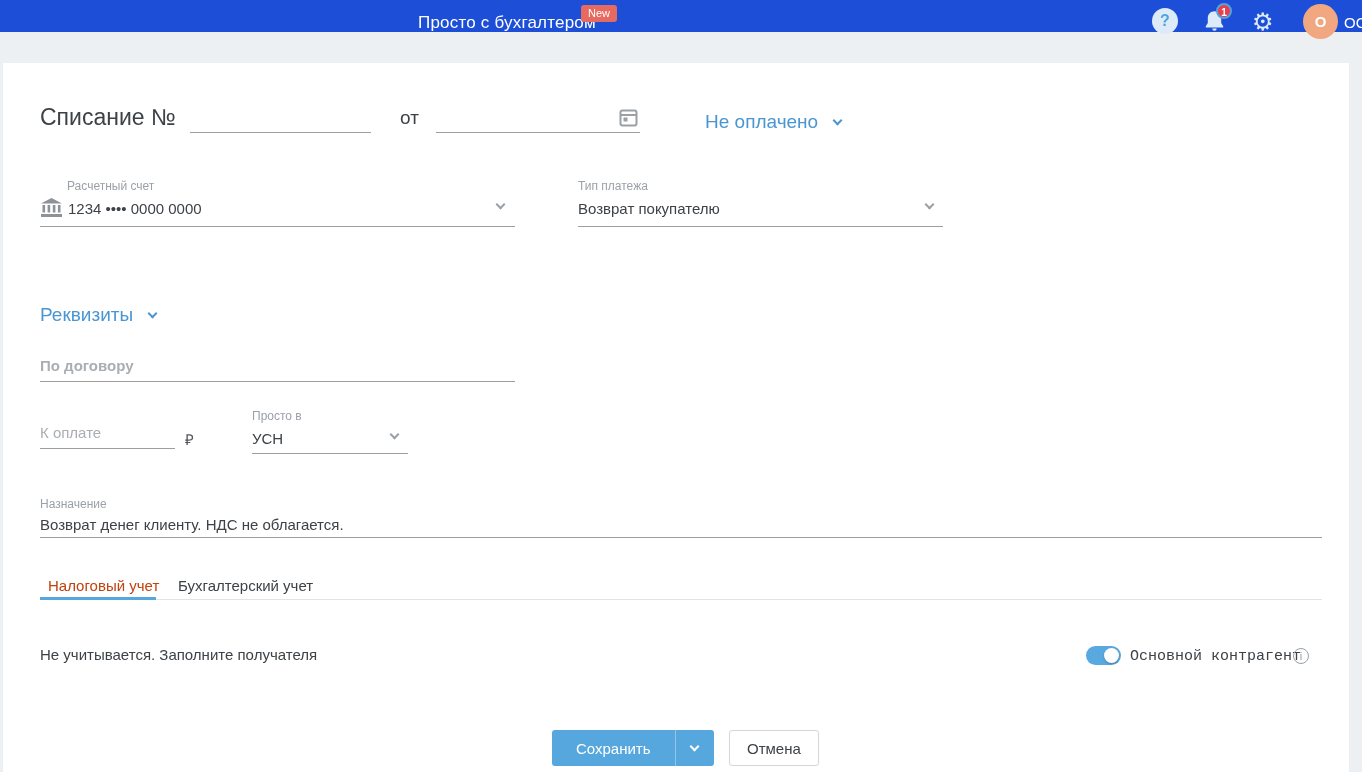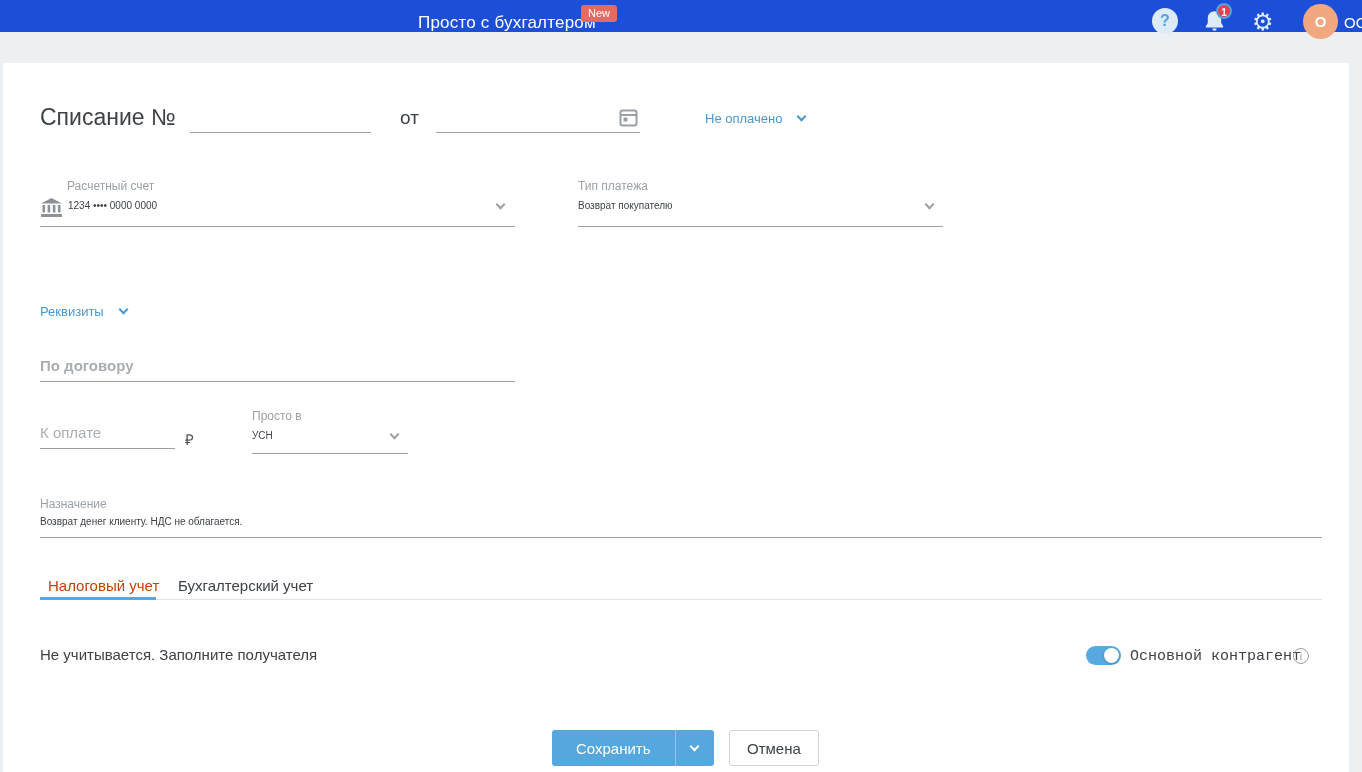--- a/index.html
+++ b/index.html
@@ -27,22 +27,22 @@
     font-family:"DejaVu Sans", sans-serif; line-height:32px; }
   .avatar { left:1303px; top:4px; width:35px; height:35px; border-radius:50%;
     background:#f1a77f; color:#fff; font-size:15px; font-weight:bold;
     text-align:center; line-height:35px; }
   .org-name { position:absolute; left:1344px; top:14px; color:#fff; font-size:15px; white-space:nowrap; }
   
   .card { position:absolute; left:3px; top:63px; width:1346px; height:709px; background:#ffffff; }
   
   .abs { position:absolute; }
   .label { font-size:12px; color:#9ba1a8; }
-  .value { font-size:10px; color:#3d4247; }
-  .link { font-size:13px; color:#4a96d2; cursor:pointer; display:inline-flex; align-items:center; gap:16px; }
+  .value { font-size:15px; color:#3d4247; }
+  .link { font-size:19px; color:#4a96d2; cursor:pointer; display:inline-flex; align-items:center; gap:16px; }
   .chev { display:inline-block; width:7px; height:7px;
     border-right:2px solid #9aa0a6; border-bottom:2px solid #9aa0a6;
     transform:rotate(45deg); margin-top:-4px; }
   .chev.blue { border-color:#4a96d2; }
   .chev.white { border-color:#ffffff; }
   .uline { position:absolute; height:1px; background:#9e9e9e; }
   input.uinput { border:none; outline:none; background:transparent;
     border-bottom:1px solid #9e9e9e; font-family:inherit; font-size:15px;
     color:#3d4247; padding:0 0 7px 0; }
   input.uinput::placeholder { color:#a9aeb3; opacity:1; }

